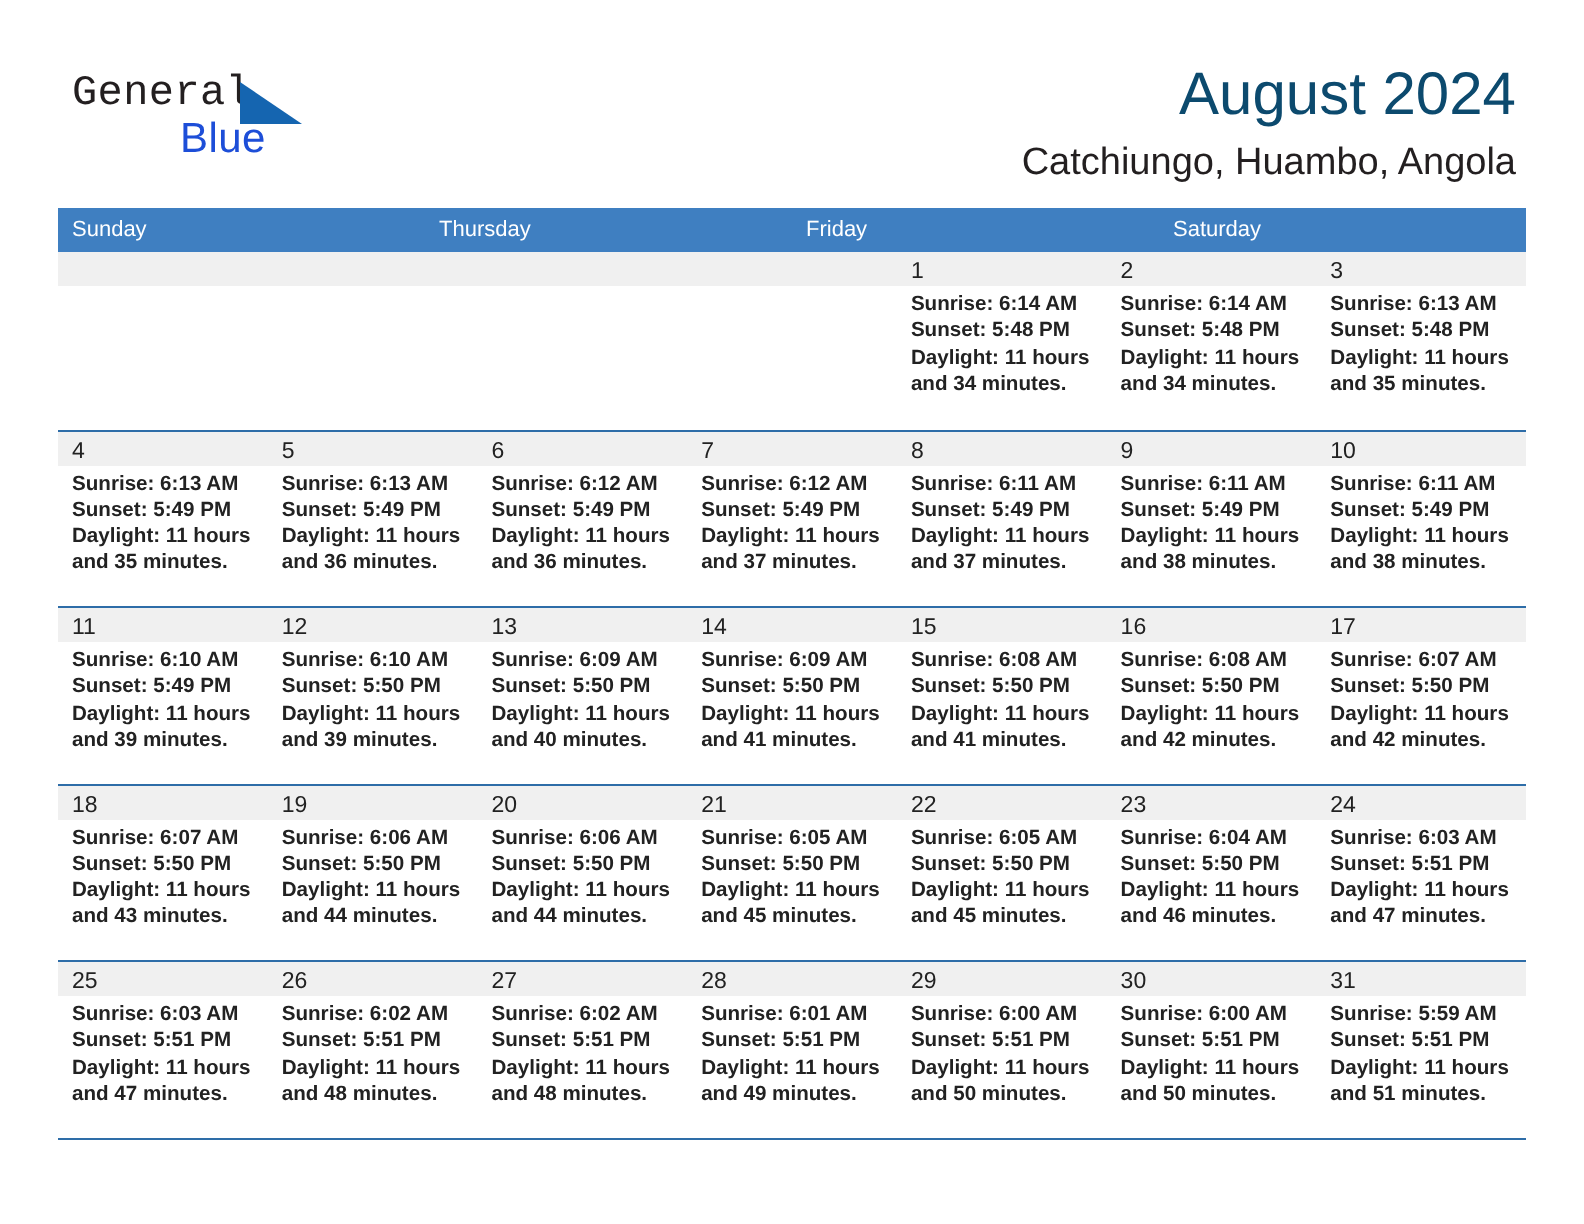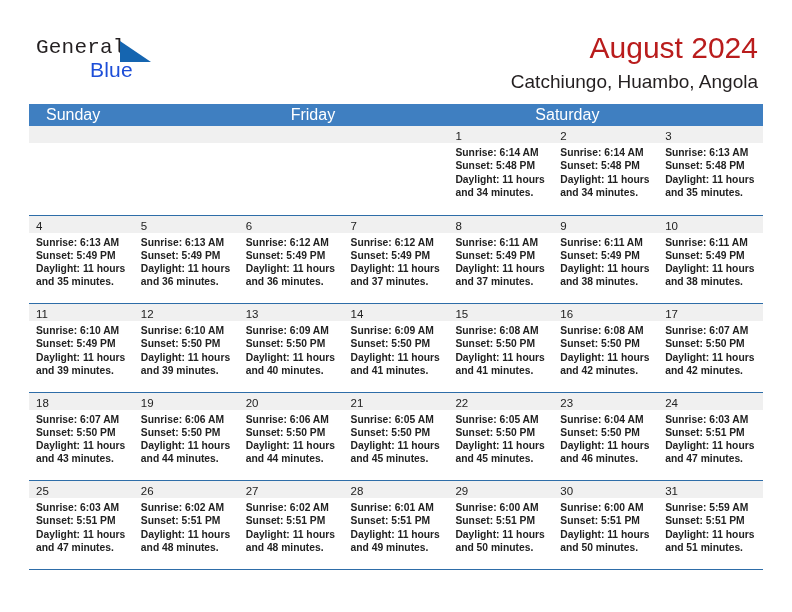--- a/index.html
+++ b/index.html
@@ -65,21 +65,21 @@
     text-align: right;
   }
   .title-block {
     position: absolute;
     right: 34px;
     top: 30px;
     text-align: right;
   }
   .cal-title {
     font-size: 30px;
-    color: #b91c1c;
+    color: #0c4a6e;
     line-height: 36px;
     white-space: nowrap;
   }
   .cal-subtitle {
     font-size: 19px;
     color: #231f20;
     line-height: 20px;
     margin-top: 6px;
     white-space: nowrap;
   }
@@ -92,23 +92,23 @@
     width: 734px;
   }
   .dow-row {
     display: flex;
     background: #3f7fc1;
     height: 22px;
   }
   .dow-cell {
     flex: 1 1 0;
     color: #ffffff;
-    font-size: 16px;
+    font-size: 11px;
     line-height: 22px;
-    padding-left: 17px;
+    padding-left: 7px;
     box-sizing: border-box;
     white-space: nowrap;
     overflow: hidden;
   }
   .week-row {
     display: flex;
     border-top: 1.5px solid #2e6da8;
     height: 88.5px;
     box-sizing: border-box;
   }
@@ -166,20 +166,21 @@
       <div class="cal-title">August 2024</div>
       <div class="cal-subtitle">Catchiungo, Huambo, Angola</div>
     </div>
 
   </div>
 
   <div class="calendar">
 
     <div class="dow-row">
       <div class="dow-cell">Sunday</div>
+      <div class="dow-cell">Thursday</div>
       <div class="dow-cell">Friday</div>
       <div class="dow-cell">Saturday</div>
     </div>
 
     <div id="weeks-container">
         <div class="week-row">
           <div class="day-cell">
             <div class="day-num-band"><span class="day-num"></span></div>
           </div>
           <div class="day-cell">

